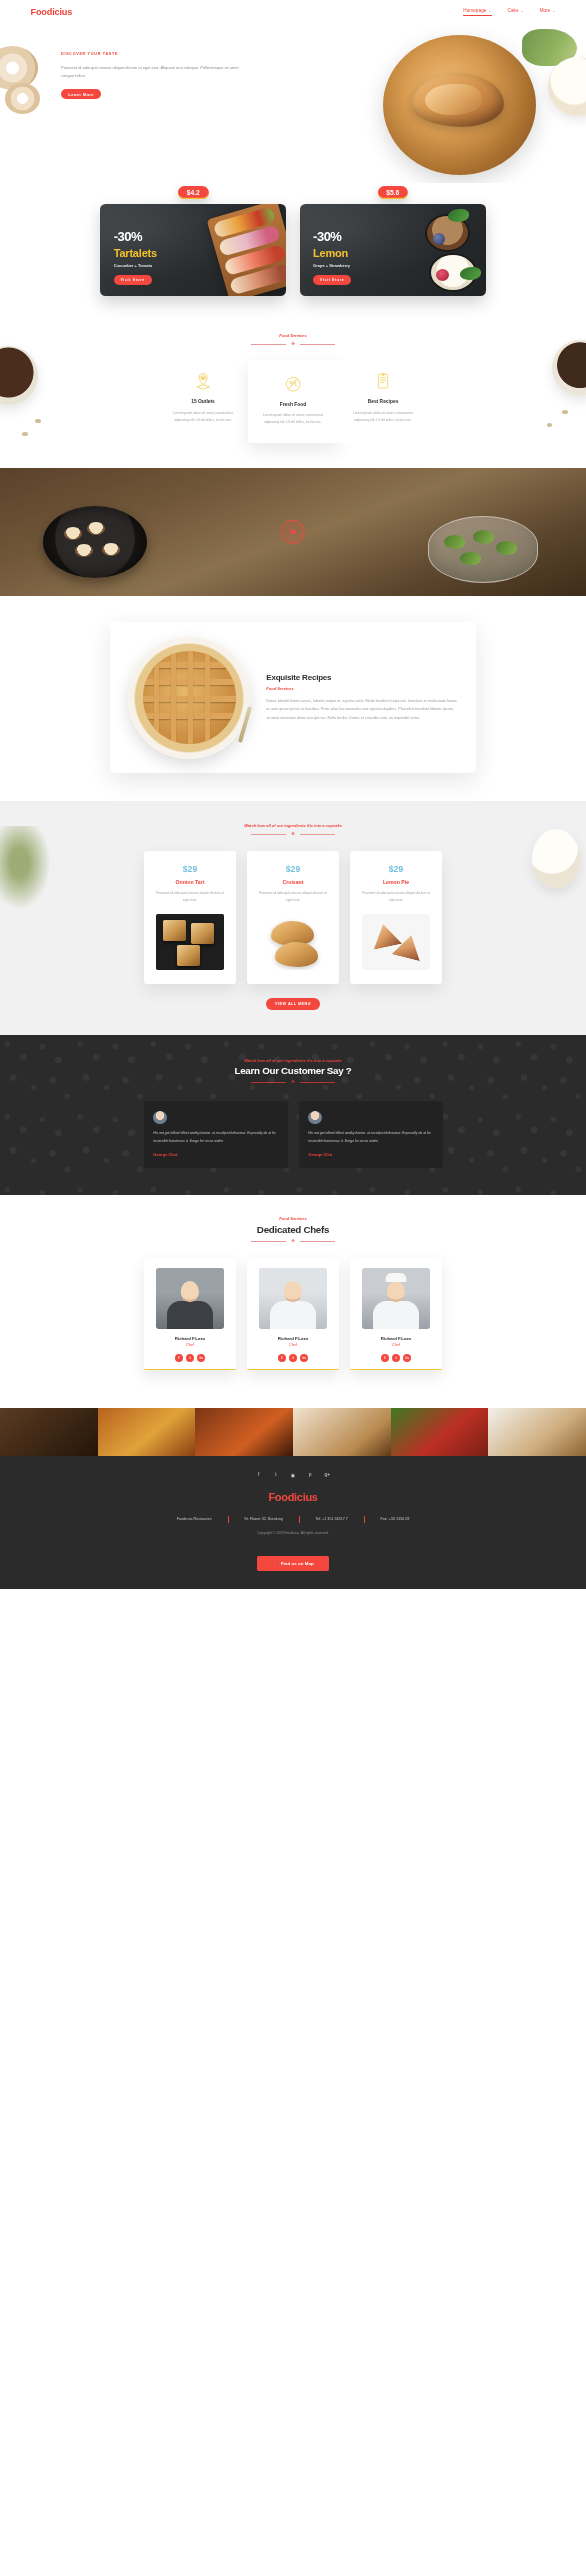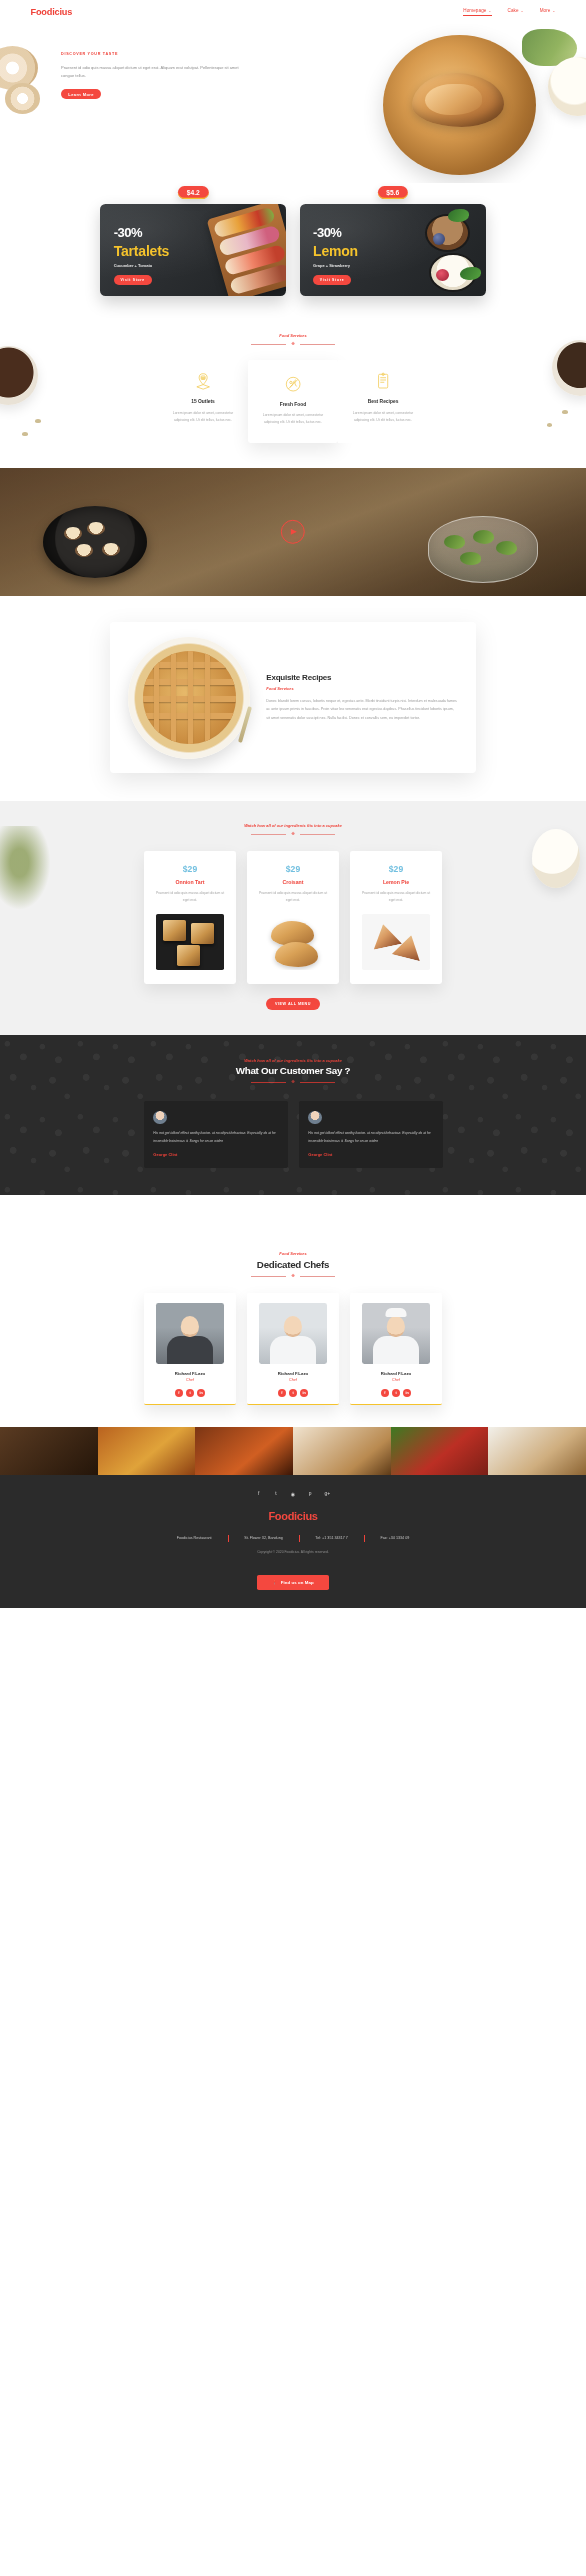--- a/index.html
+++ b/index.html
@@ -118,21 +118,21 @@
   .cup-b { right:8.6px; bottom:3.7px; width:48px; height:39px;
     background: radial-gradient(circle at 50% 45%, #fdfaf2 0 55%, #e6ddc9 57% 100%);
     border:2.4px solid #1b1b1b; }
   .cup-b:after{content:""; position:absolute; left:4.9px; top:13.4px; width:13.4px;height:12.2px;border-radius:50%;
     background:radial-gradient(circle at 40% 35%,#e8566c,#9d1f34);}
   .leaf { position:absolute; width:21px; height:13.4px; border-radius:60% 40% 55% 45%;
     background:linear-gradient(120deg,#2f6e2a,#56a33f); }
 
   .promo-body { position:absolute; left:13.4px; bottom:11px; z-index:3; }
   .promo-disc { font-size:13px; font-weight:bold; color:#fff; letter-spacing:-0.5px; }
-  .promo-name { font-size:14px; font-weight:bold; color:#f5c32c; margin-top:3.1px; letter-spacing:-0.2px;}
+  .promo-name { font-size:11px; font-weight:bold; color:#f5c32c; margin-top:3.1px; letter-spacing:-0.2px;}
   .promo-sub { font-size:4px; color:#e6e6e6; margin-top:3.7px; font-weight:bold; }
   .btn-visit { width:38px; height:9.8px; margin-top:7.3px; font-size:3.4px; letter-spacing:0.7px; }
 
   
   .sec-head { text-align:center; }
   .sec-eyebrow { color:#ef4239; font-size:4px; font-style:italic; font-weight:bold; }
   .sec-title { font-size:9.8px; font-weight:bold; color:#2e2e2e; margin-top:2.4px; letter-spacing:-0.3px; }
   .sec-title.light { color:#fff; }
   .divider { display:flex; align-items:center; justify-content:center; gap:4.9px; margin-top:4.3px; }
   .divider .line { width:35px; height:0.6px; background:#e79a95; }
@@ -256,21 +256,21 @@
     background-size: 73px 73px;
   }
   .testi-cards { display:flex; justify-content:center; gap:11px; margin-top:16px; position:relative; }
   .testi-card { width:144px; background:#222222; border-radius:1.8px; padding:9.8px 9.8px 11px; }
   .avatar { width:13.4px; height:13.4px; border-radius:50%; overflow:hidden;
     background: radial-gradient(circle at 50% 36%, #f0d3bb 0 40%, #6f7f8f 42% 100%); }
   .testi-text { font-size:3.4px; line-height:2.2; color:#c9c9c9; font-style:italic; margin-top:6.1px; }
   .testi-name { font-size:4px; font-weight:bold; color:#ef4239; margin-top:7.3px; }
 
   
-  .chefs { padding:21px 0 22px; background:#fff;margin-top:35px; }
+  .chefs { padding:21px 0 38px; background:#fff; }
   .chef-cards { display:flex; justify-content:center; gap:11px; margin-top:14.7px; }
   .chef-card { width:92px; background:#fff; border-radius:1.8px; padding:9.8px 7.3px 0;
     box-shadow:0 6.1px 16px rgba(0,0,0,.09); border-bottom:1.2px solid #f5c32c; text-align:center; }
   .chef-photo { width:68px; height:61px; margin:0 auto; border-radius:2.4px; position:relative; overflow:hidden; }
   .cp1 { background:linear-gradient(180deg,#9aa2a8 0 40%, #6d7379 100%); }
   .cp2 { background:linear-gradient(180deg,#dfe3e6 0 40%, #b9bfc4 100%); }
   .cp3 { background:linear-gradient(180deg,#c9ccd0 0 40%, #9ba1a7 100%); }
   .chef-head { position:absolute; left:50%; transform:translateX(-50%); top:13.4px;
     width:18.3px; height:21px; border-radius:50% 50% 46% 46%;
     background: radial-gradient(circle at 50% 34%, #f3d6b8 0 68%, #e0b894 70% 100%); }
@@ -537,21 +537,21 @@
     </div>
   </div>
 
   <button class="btn btn-viewall">VIEW ALL MENU</button>
 </section>
 
 <section class="testi">
   <div class="testi-pattern"></div>
   <div class="sec-head">
     <div class="sec-eyebrow">Watch how all of our ingredients fits into a cupcake</div>
-    <div class="sec-title light">What Our Customer Say ?</div>
+    <div class="sec-title light">Learn Our Customer Say ?</div>
     <div class="divider">
       <span class="line" style="background:#b8352f"></span>
       <span class="dot">❉</span>
       <span class="line" style="background:#b8352f"></span>
     </div>
   </div>
 
   <div class="testi-cards">
     <div class="testi-card">
       <div class="avatar"></div>

